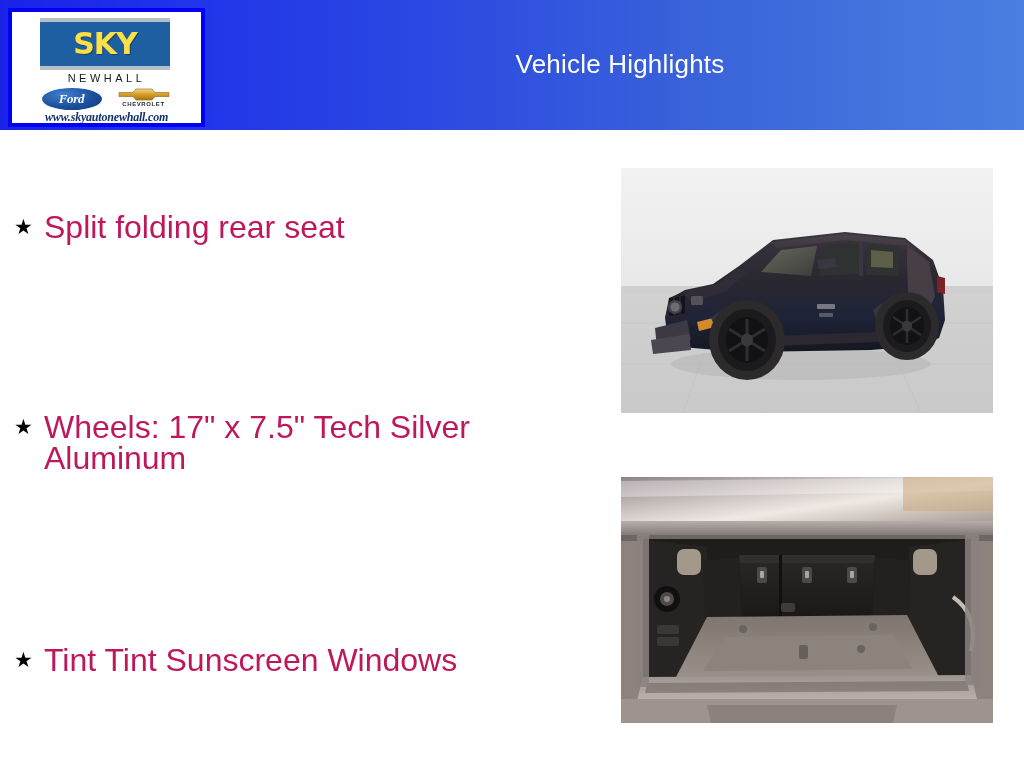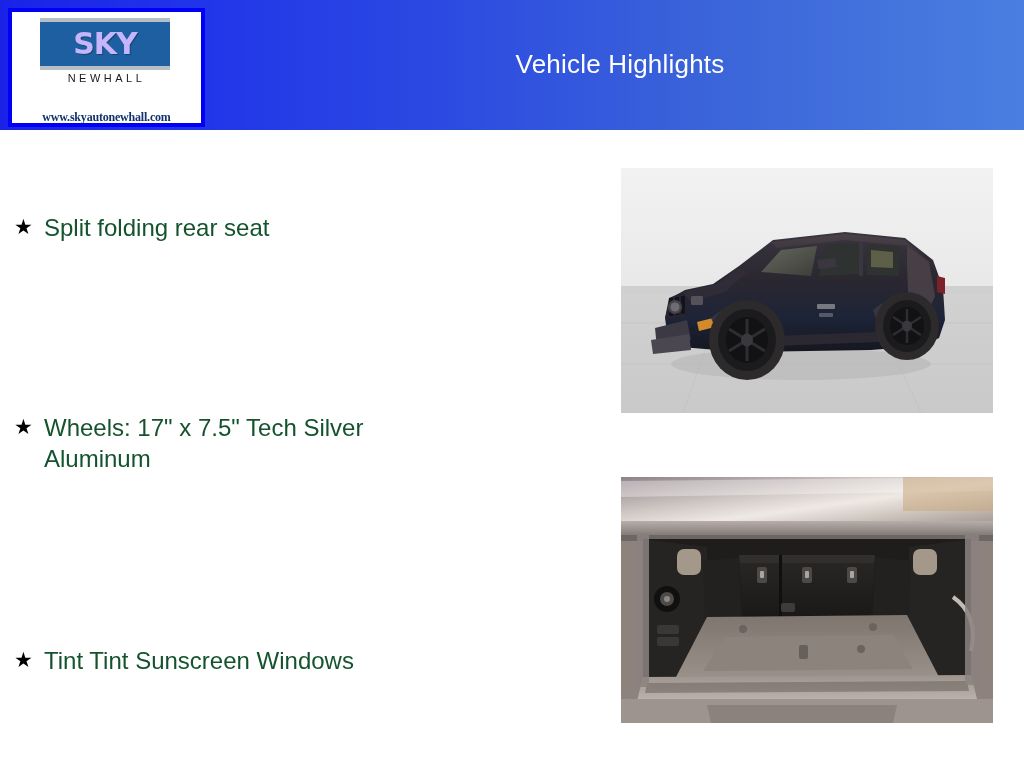--- a/index.html
+++ b/index.html
@@ -67,21 +67,21 @@
     height: 52px;
     background: #1d5fa0;
     border-top: 4px solid #b6bfc6;
     border-bottom: 4px solid #b6bfc6;
     box-sizing: border-box;
     display: flex;
     align-items: center;
     justify-content: center;
   }
   .sky-text {
-    color: #c4b5fd;
+    color: #fde047;
     font-family: "DejaVu Sans", sans-serif;
     font-size: 30px;
     font-weight: bold;
     letter-spacing: -1px;
     line-height: 1;
     text-shadow: 1px 1px 0 #14456f;
   }
   .newhall-text {
     position: absolute;
     left: 0;
@@ -147,20 +147,21 @@
     letter-spacing: 0.6px;
     color: #2b2b2b;
   }
   .site-url {
     position: absolute;
     left: 0;
     top: 98px;
     width: 189px;
     text-align: center;
     font-family: "Liberation Serif", serif;
+    font-style: italic;
     font-size: 12px;
     font-weight: bold;
     color: #12326e;
     letter-spacing: -0.2px;
   }
 
   
   .bullets {
     position: absolute;
     left: 0;
@@ -181,23 +182,23 @@
     flex: 0 0 auto;
     width: 30px;
     font-family: "DejaVu Sans", sans-serif;
     font-size: 21px;
     line-height: 30px;
     color: #000000;
     text-align: left;
   }
   .bullet-text {
     flex: 1 1 auto;
-    font-size: 24px;
+    font-size: 32px;
     line-height: 31px;
-    color: #14532d;
+    color: #be185d;
     max-width: 430px;
   }
 
   
   .photo {
     position: absolute;
     overflow: hidden;
     background: #e9e9e9;
   }
   .photo-exterior {
@@ -222,20 +223,38 @@
 
 <div class="logo-block">
   <div class="logo-inner">
 
     <div class="sky-box">
       <span class="sky-text">SKY</span>
     </div>
 
     <div class="newhall-text">NEWHALL</div>
 
+    <div class="brand-row">
+      <div class="ford-oval">
+        <span class="ford-text">Ford</span>
+      </div>
+      <div class="chevy-wrap">
+        <svg class="chevy-bowtie" viewBox="0 0 104 26">
+          <defs>
+            <linearGradient id="goldg" x1="0" y1="0" x2="0" y2="1">
+              <stop offset="0%" stop-color="#f3dc9a"></stop>
+              <stop offset="45%" stop-color="#d9a227"></stop>
+              <stop offset="100%" stop-color="#a87512"></stop>
+            </linearGradient>
+          </defs>
+          <polygon points="2,9 30,9 36,2 68,2 74,9 102,9 102,17 74,17 68,24 36,24 30,17 2,17" fill="url(#goldg)" stroke="#8c6310" stroke-width="1.2"></polygon>
+        </svg>
+        <div class="chevy-text">CHEVROLET</div>
+      </div>
+    </div>
 
     <div class="site-url">www.skyautonewhall.com</div>
   </div>
 </div>
 
 <div class="bullets">
 
   <div class="bullet-row r1">
     <span class="bullet-star">★</span>
     <span class="bullet-text">Split folding rear seat</span>

